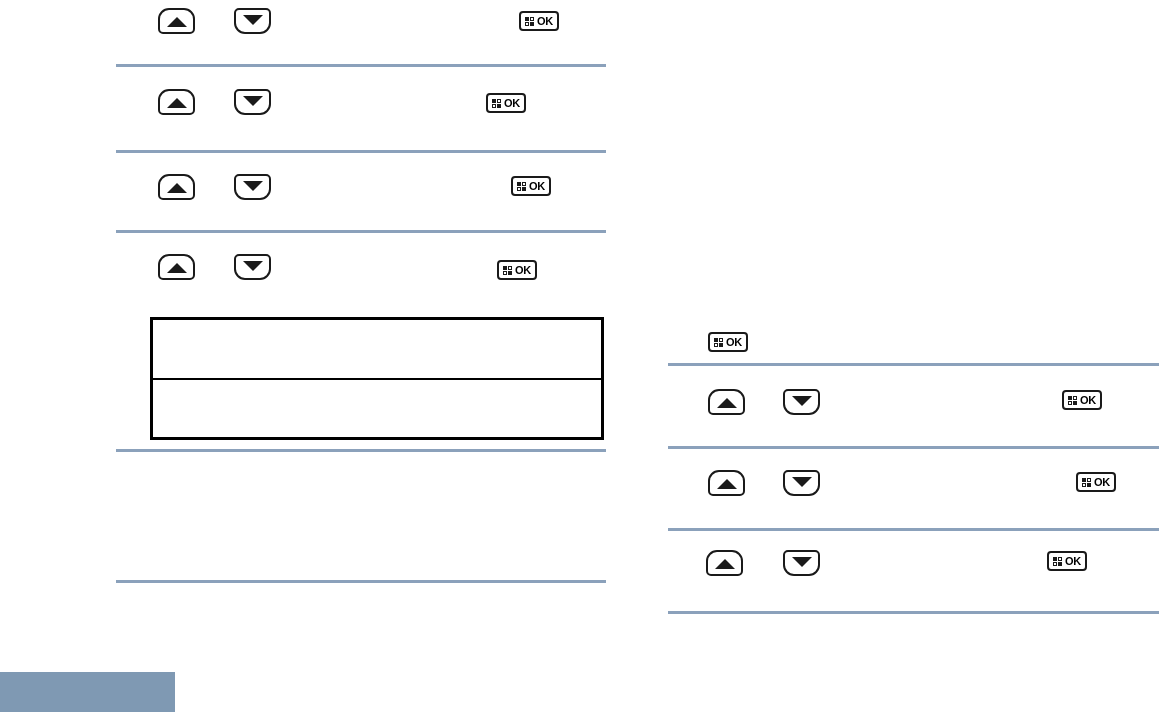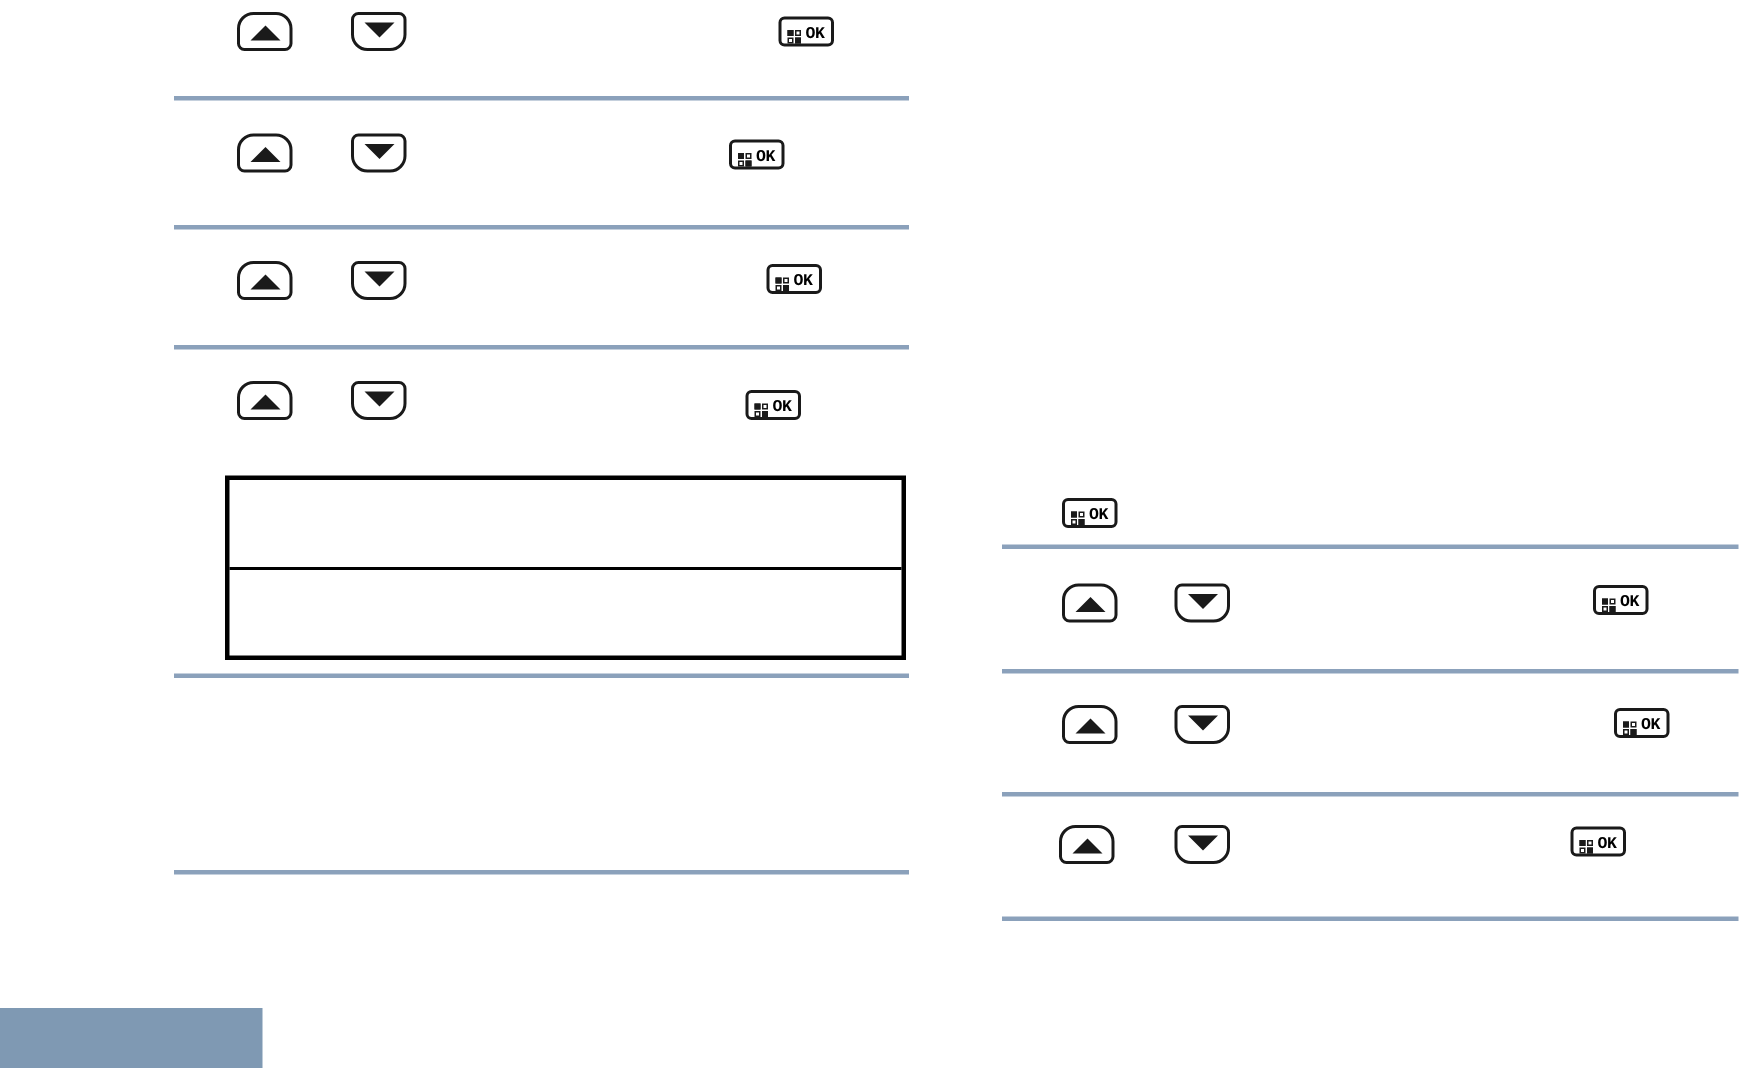--- a/index.html
+++ b/index.html
@@ -25,24 +25,23 @@
   }
   .btn-up{border-radius:11px 11px 5px 5px;}
   .btn-down{border-radius:5px 5px 11px 11px;}
   .tri{width:0;height:0;border-left:10px solid transparent;border-right:10px solid transparent;}
   .tri-up{border-bottom:10px solid var(--ink);margin-top:2px;}
   .tri-down{border-top:10px solid var(--ink);margin-bottom:2px;}
   
   .btn-ok{
     position:absolute;height:20px;box-sizing:border-box;
     border:2px solid var(--ink);border-radius:4px;background:#fff;
-    display:flex;align-items:flex-end;gap:3px;padding:0 4px;
+    display:flex;align-items:center;gap:3px;padding:0 4px;
     font-weight:bold;font-size:11px;line-height:1;color:#000;
     letter-spacing:-0.3px;
-    font-family:Liberation Mono, monospace;
   }
   .mg{display:grid;grid-template-columns:4px 4px;grid-template-rows:4px 4px;gap:1px;}
   .mg i{display:block;box-sizing:border-box;border:1px solid var(--ink);}
   .mg i.f{background:var(--ink);}
   
   .display-box{
     position:absolute;left:150px;top:317px;width:454px;height:123px;
     box-sizing:border-box;border:3px solid #000;background:#fff;
   }
   .display-box .row-top{height:60px;box-sizing:border-box;border-bottom:2px solid #000;}

